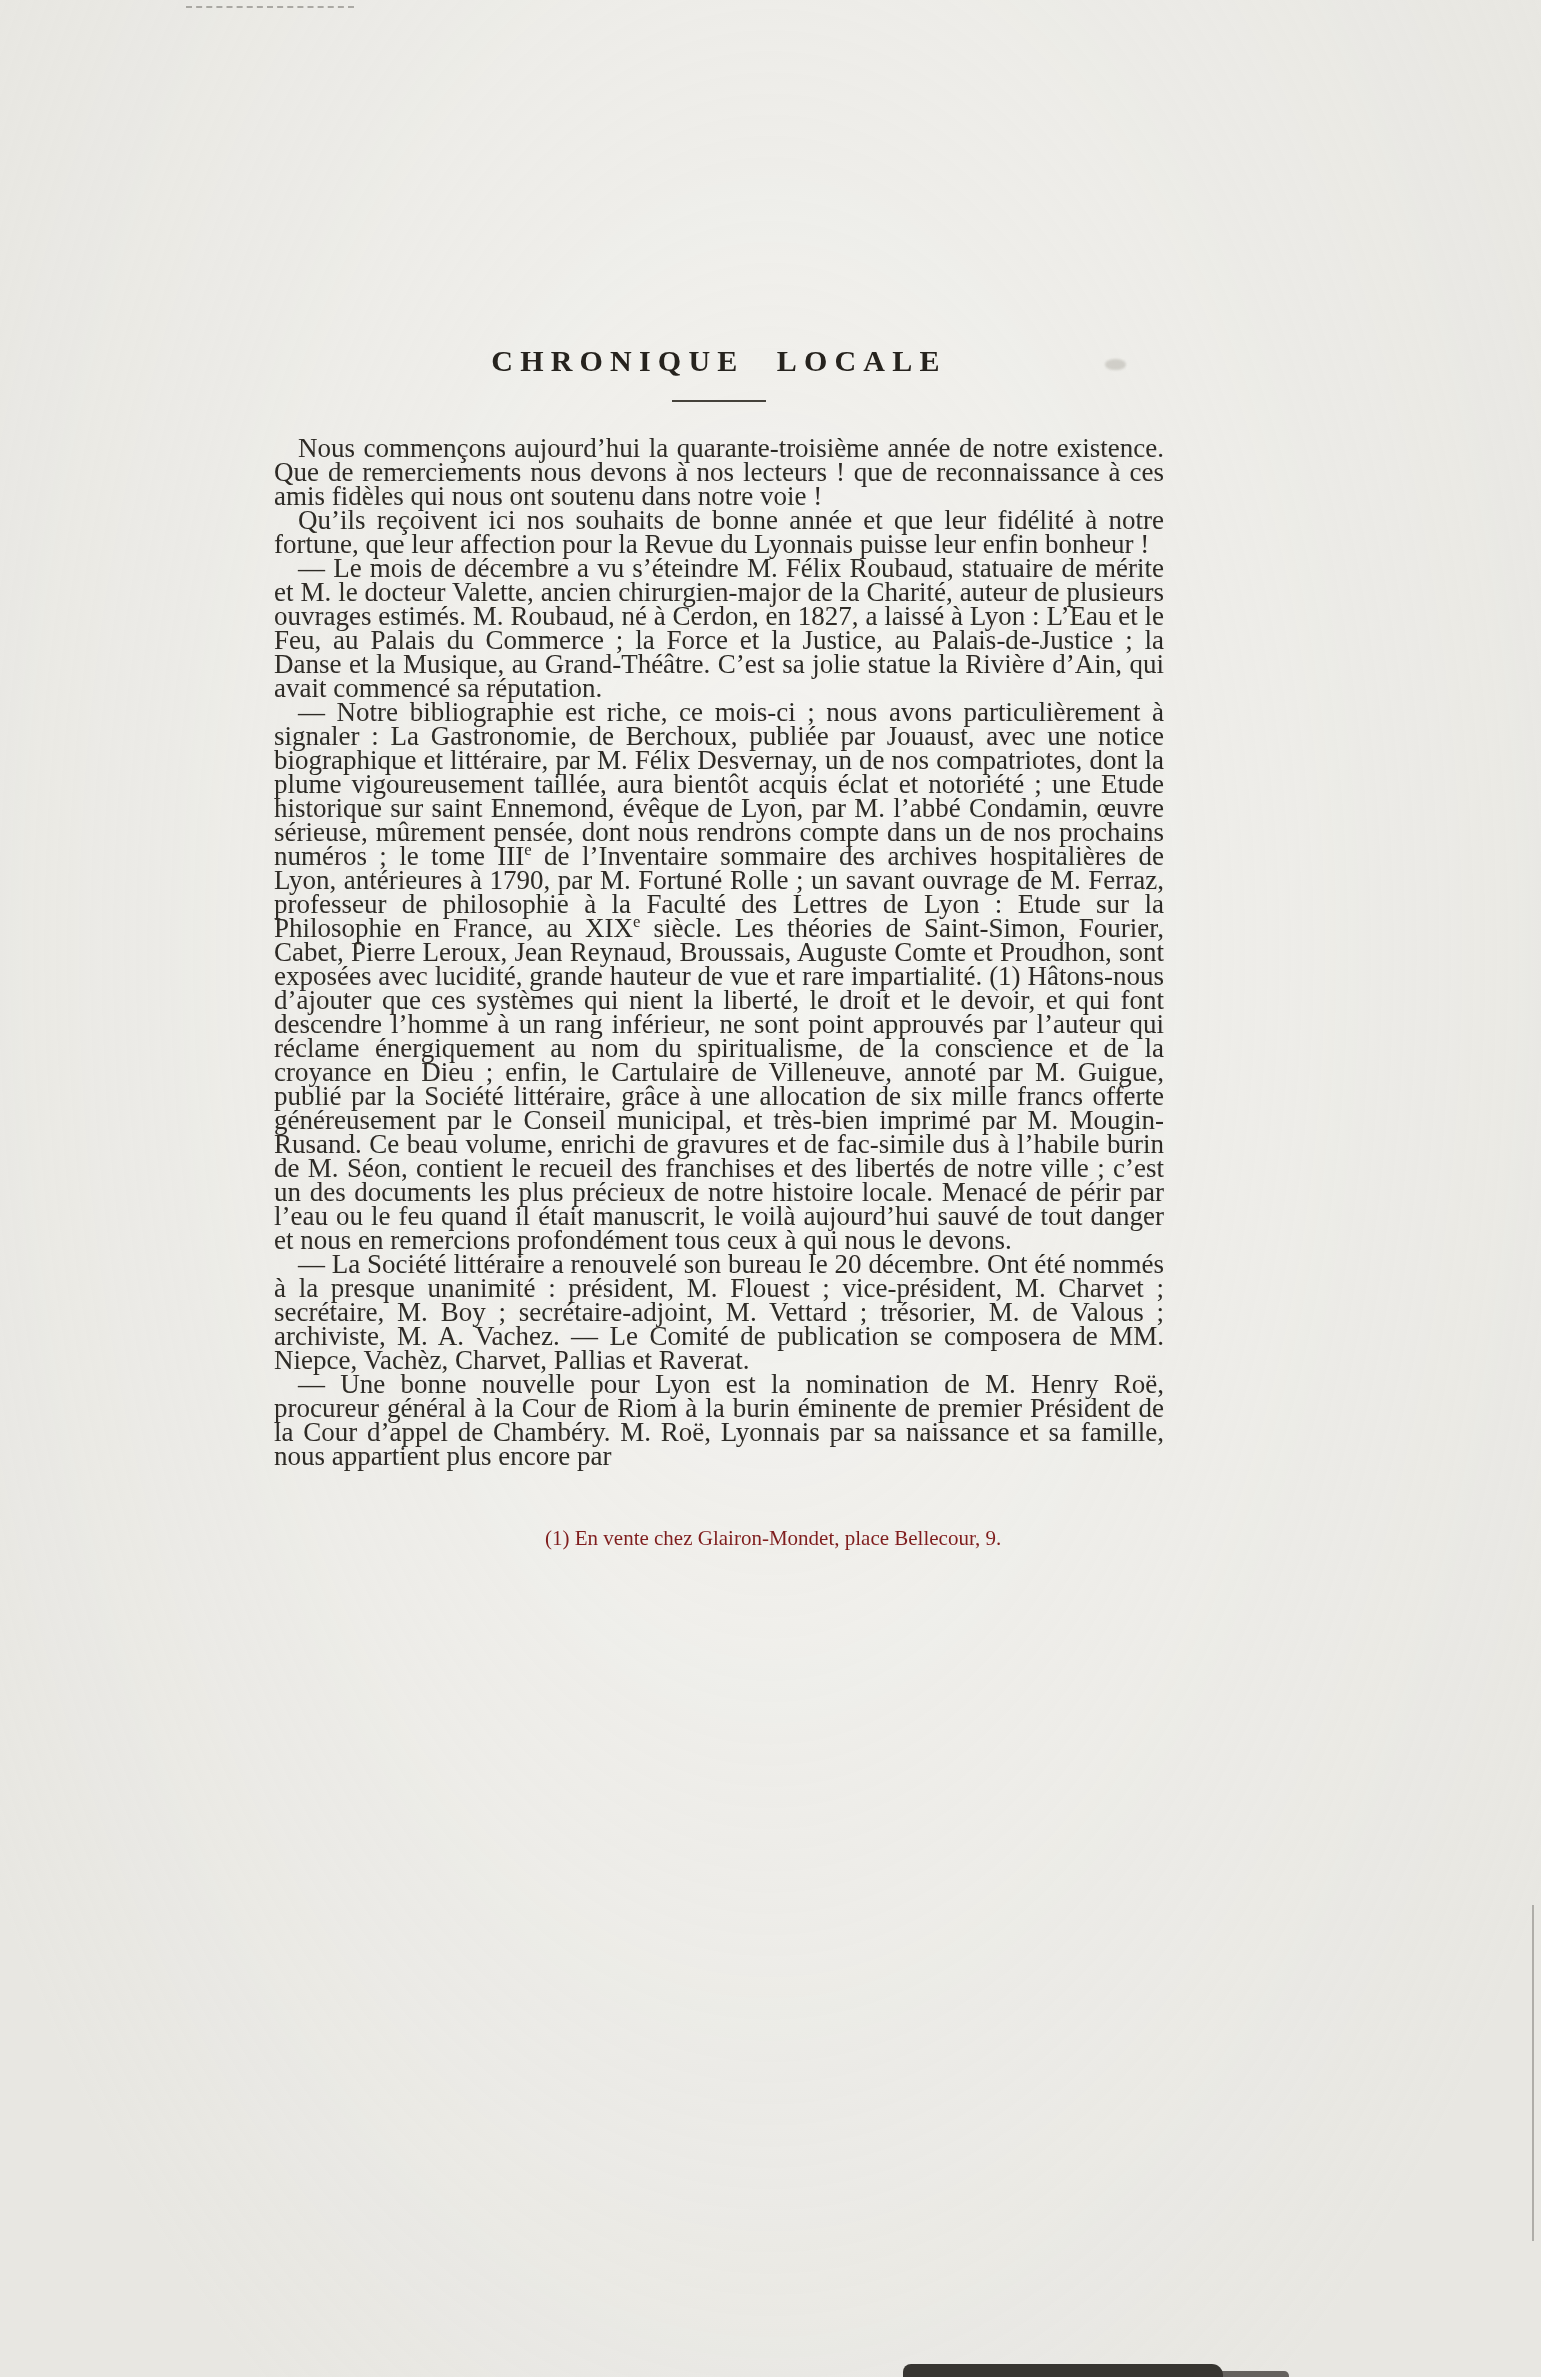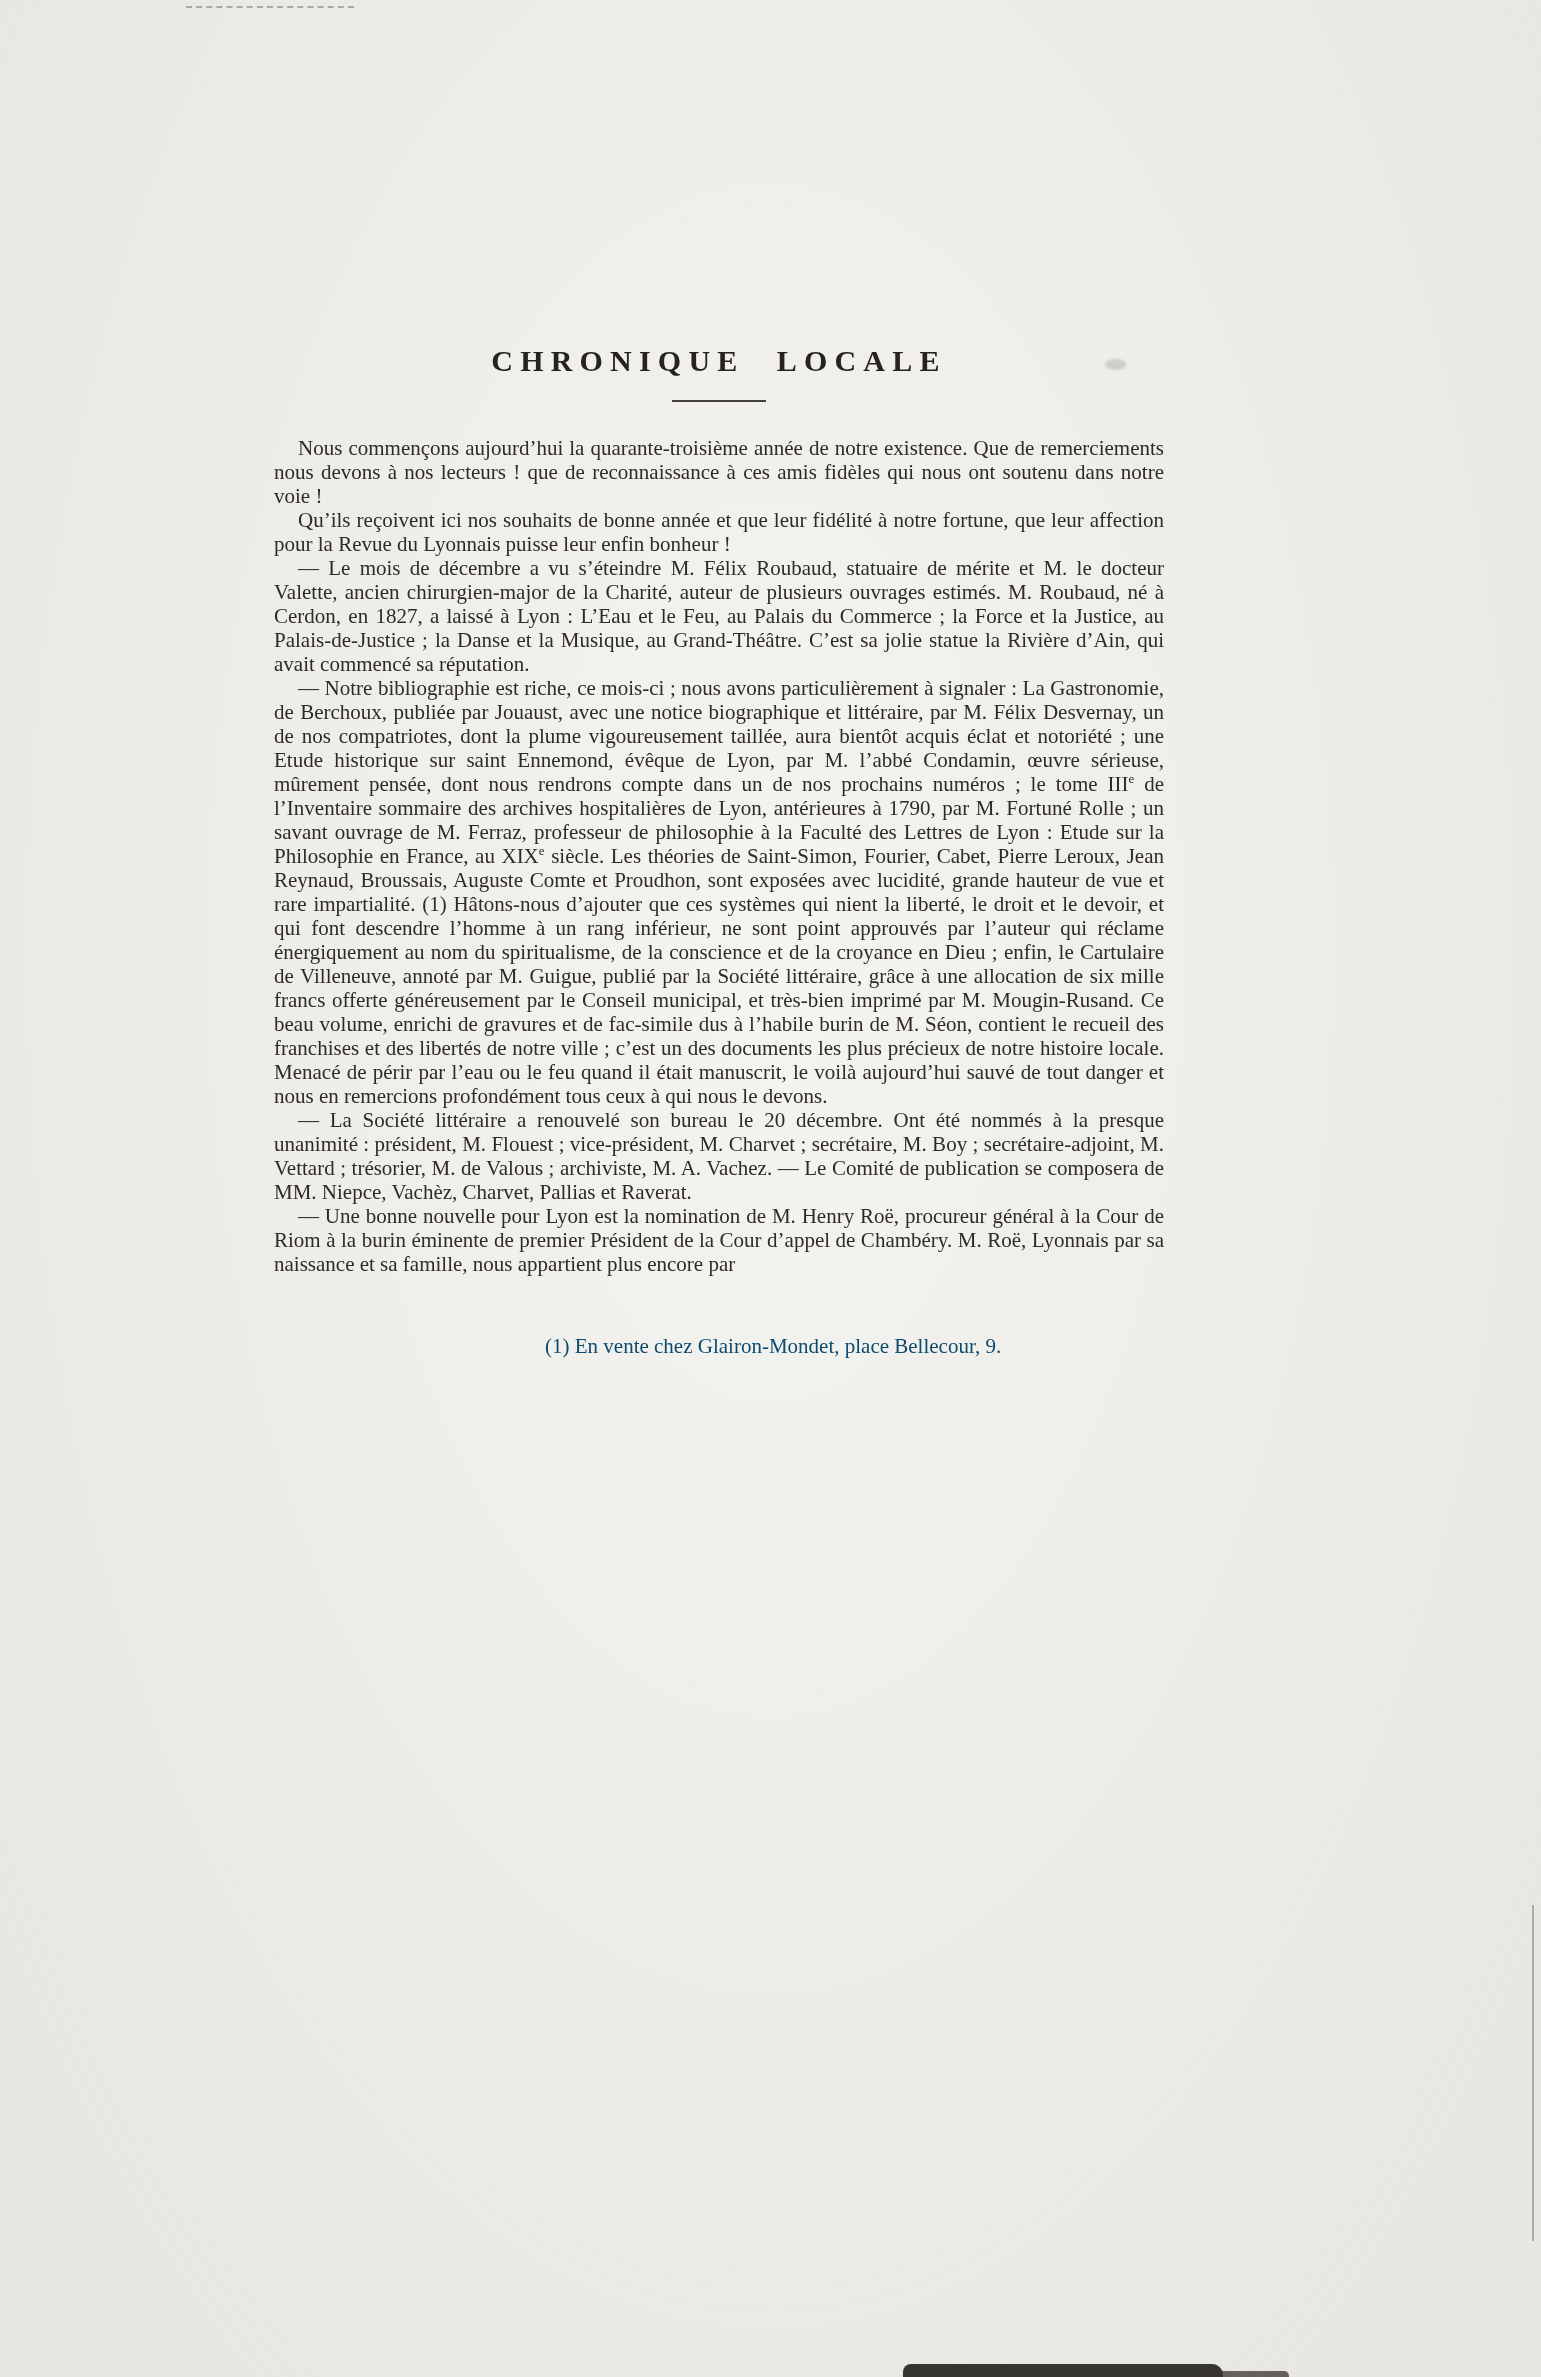--- a/index.html
+++ b/index.html
@@ -37,40 +37,40 @@
     color: #26231e;
   }
   .title-rule {
     width: 94px;
     height: 0;
     border-top: 2.4px solid #45423b;
     margin: 22.4px auto 0 auto;
   }
   .article {
     margin-top: 34px;
-    font-size: 21px;
+    font-size: 27px;
     line-height: 24px;
     text-align: justify;
     color: #2e2b26;
   }
   .article p.para {
     margin: 0;
     text-indent: 24px;
   }
   .article .it {
   }
   .article sup {
     font-size: 0.62em;
     line-height: 0;
   }
   .footnote {
     margin-top: 58px;
     padding-left: 271px;
     font-size: 21px;
-    color: #0c4a6e;
+    color: #7f1d1d;
     text-align: left;
   }
   
   .artifact {
     position: absolute;
     pointer-events: none;
   }
   .artifact-top-dashes {
     left: 186px;
     top: 6.4px;

